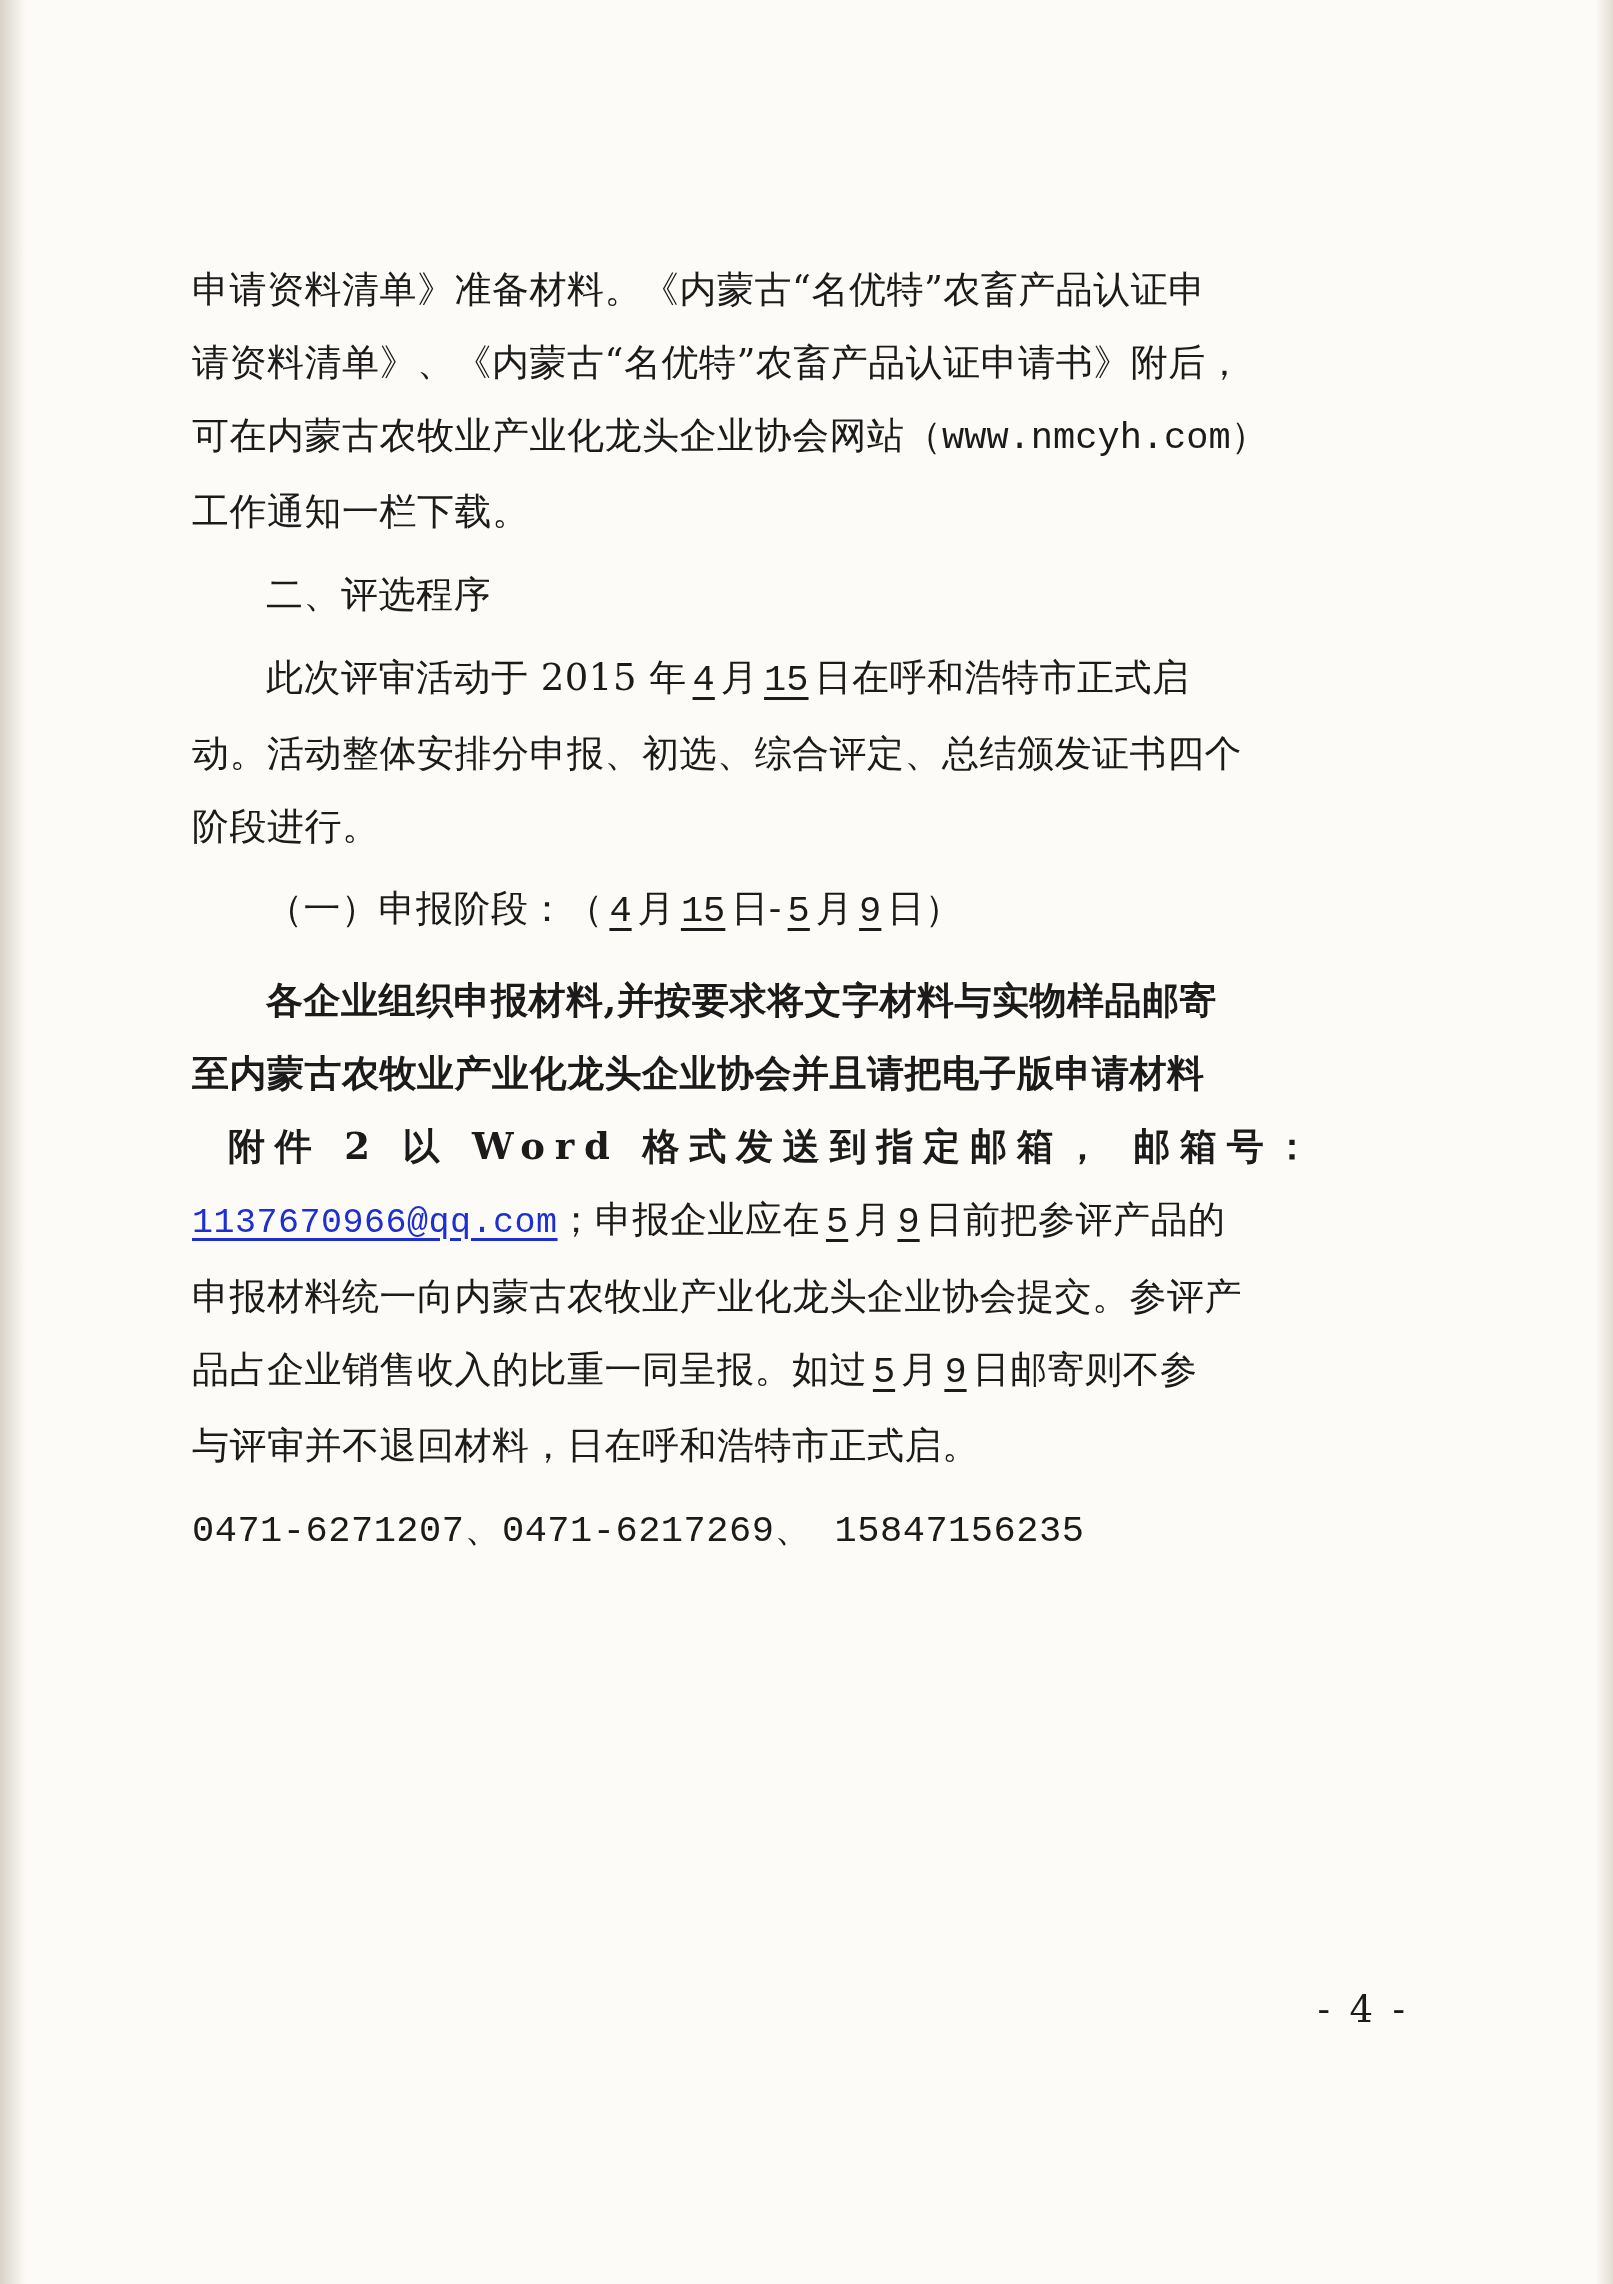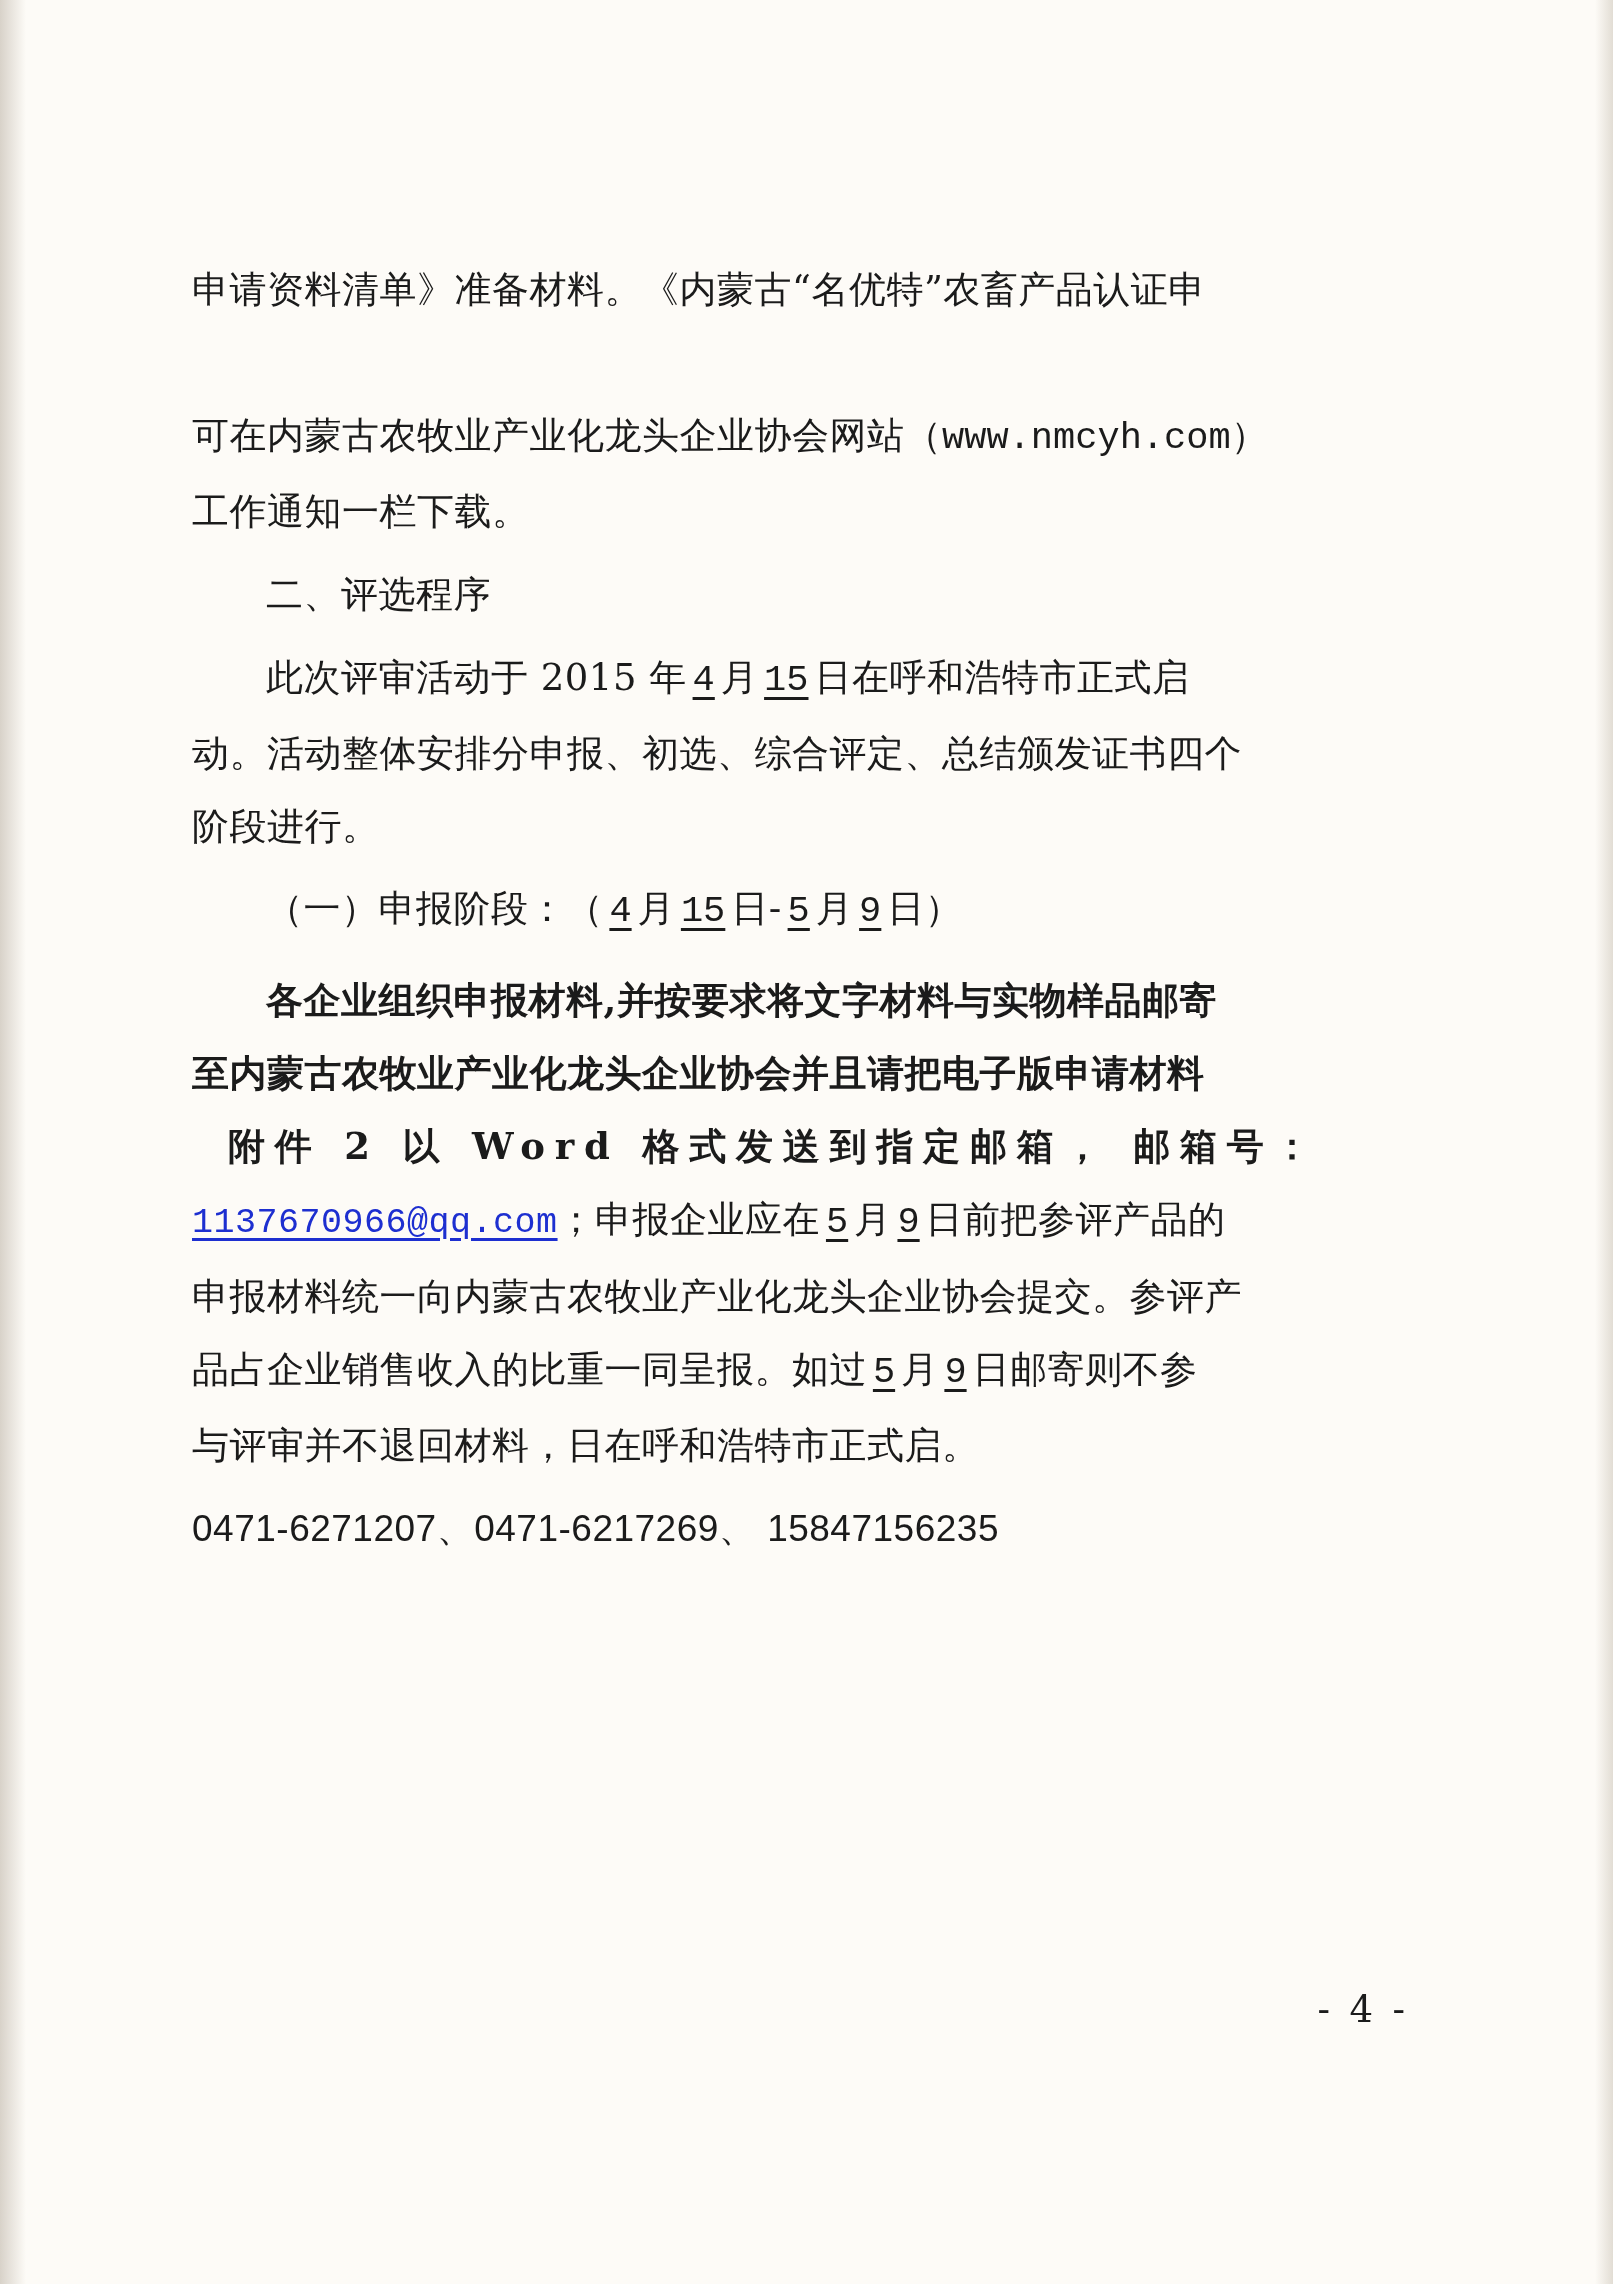--- a/index.html
+++ b/index.html
@@ -59,21 +59,21 @@
   .u {
     text-decoration: underline;
     text-underline-offset: 6.9px;
     padding: 0 5.9px;
   }
   .mono {
     font-family: Liberation Mono, monospace;
     letter-spacing: 0px;
   }
   .latin {
-    font-family: Liberation Sans, sans-serif;
+    font-family: Liberation Mono, monospace;
     margin-top: 38px;
   }
   a.email {
     color: #1d2fd0;
     text-decoration: underline;
     text-underline-offset: 5.9px;
     font-family: Liberation Mono, monospace;
     font-size: 35px;
   }
   .spread {
@@ -92,21 +92,21 @@
 </style>
 </head>
 <body>
 
 <div class="page">
 
   <div class="content">
 
     <p class="para">
       <span class="blk">申请资料清单》准备材料。《内蒙古“名优特”农畜产品认证申</span><br>
-      <br>
+      <span class="blk">请资料清单》、《内蒙古“名优特”农畜产品认证申请书》附后，</span><br>
       <span class="blk">可在内蒙古农牧业产业化龙头企业协会网站（</span><span class="mono">www.nmcyh.com</span><span class="blk">）</span><br>
       <span class="blk">工作通知一栏下载。</span>
     </p>
 
     <div class="gap-sm"></div>
 
     <p class="para indent">
       <span>二、评选程序</span>
     </p>
 

